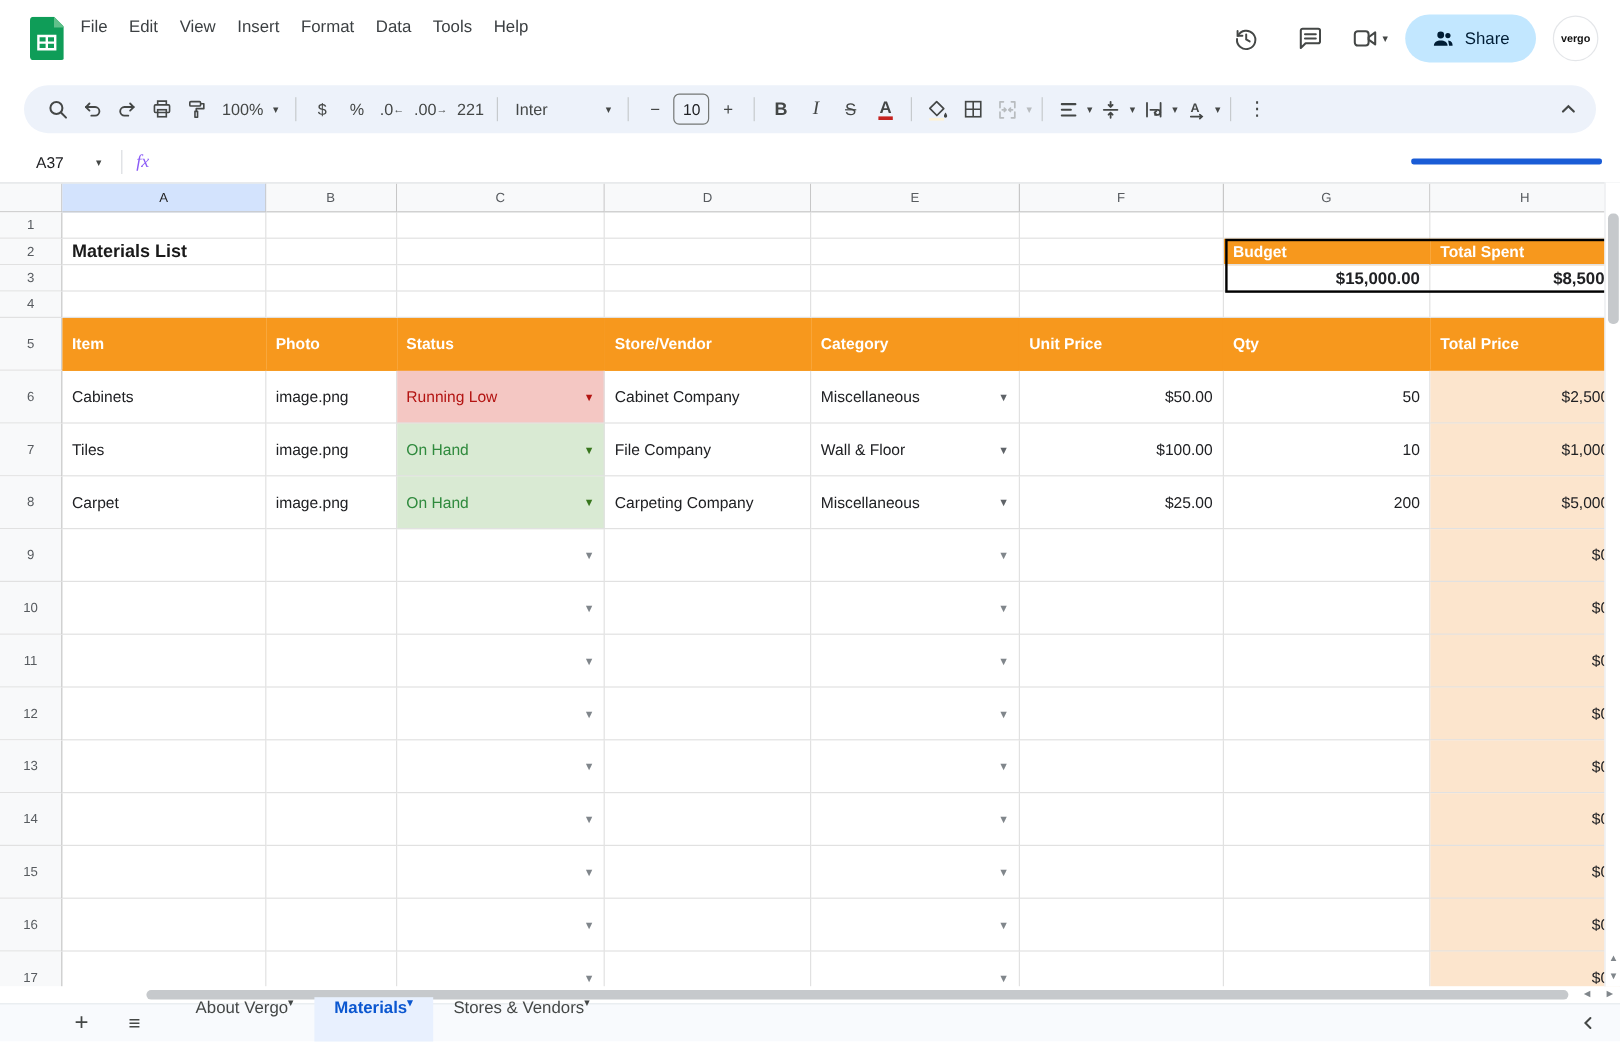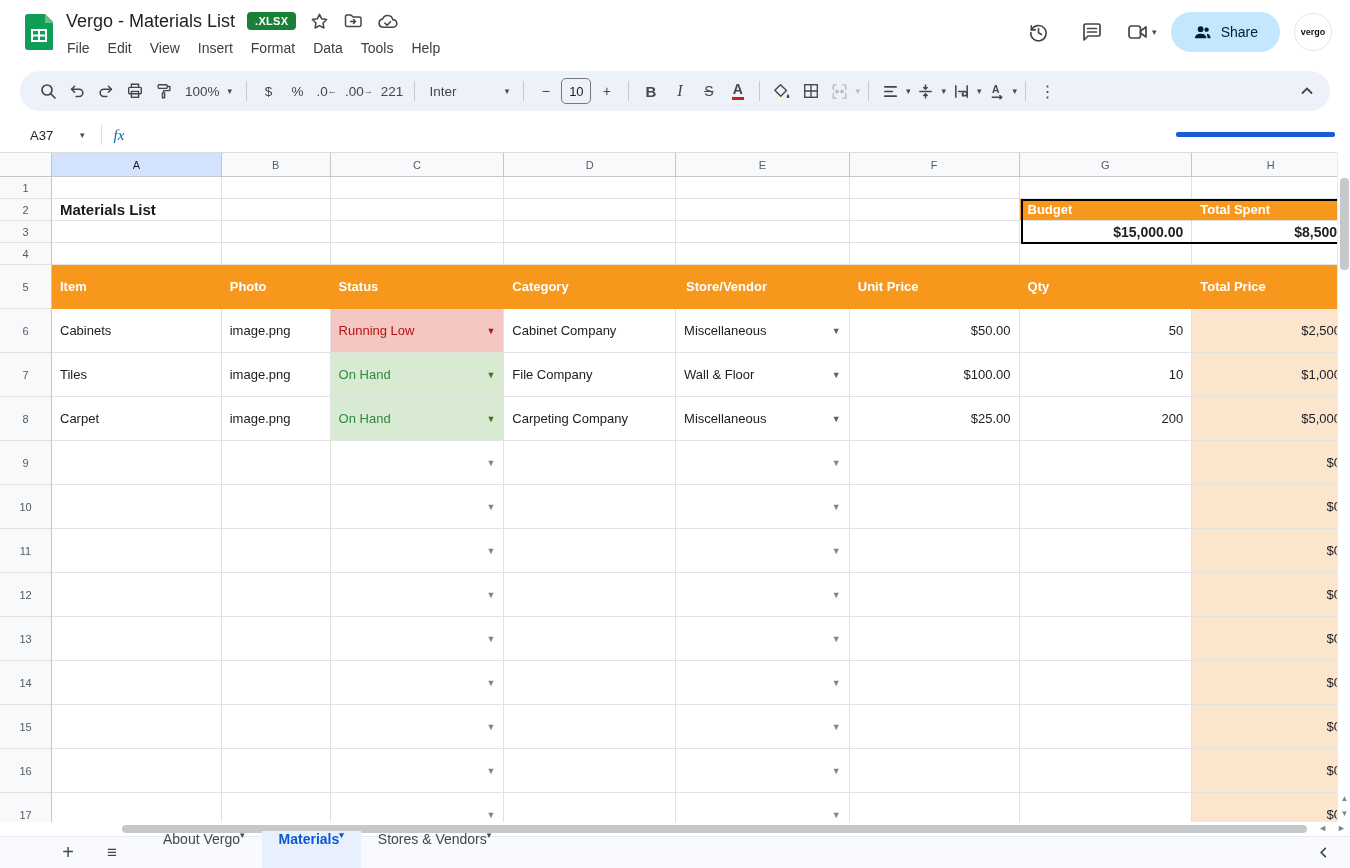--- a/index.html
+++ b/index.html
@@ -42,21 +42,21 @@
   .a-color { font-size:14px; font-weight:bold; border-bottom:3px solid #c5221f; line-height:1.1; padding:0 1px; }
   .disabled { color:#b8bcbf !important; }
   .tb-sp { flex:1; }
   .collapse { color:#444746; font-size:13px; }
 
   
   .fbar { position:absolute; left:0; top:118px; width:1350px; height:34px; background:#fff; display:flex; align-items:center; }
   .namebox { width:78px; padding-left:30px; font-size:13px; color:#202124; cursor:pointer; }
   .fb-caret { font-size:9px; color:#444746; margin-left:2px; cursor:pointer; }
   .fb-div { width:1px; height:20px; background:#dadce0; margin:0 12px 0 16px; }
-  .fx { font-family:"Liberation Serif", serif; font-style:italic; color:#0369a1; font-size:15px; }
+  .fx { font-family:"Liberation Serif", serif; font-style:italic; color:#8b5cf6; font-size:15px; }
   .progress { position:absolute; left:1176px; top:14px; width:159px; height:5px; background:#1a5cd6; border-radius:2px; }
 
   
   .grid { position:absolute; left:0; top:152px; width:1350px; height:670px; overflow:hidden; background:#fff; border-top:1px solid #d9dce0; }
   .g-row { display:flex; }
   .colhead { height:24px; background:#f8f9fa; border-right:1px solid #c7c7c7; border-bottom:1px solid #c7c7c7;
     display:flex; align-items:center; justify-content:center; font-size:11px; color:#575b5f; cursor:pointer; }
   .colhead.sel { background:#d3e3fd; color:#1f1f1f; }
   .rowhead { width:52px; background:#f8f9fa; border-right:1px solid #c7c7c7; border-bottom:1px solid #e1e1e1;
     display:flex; align-items:center; justify-content:center; font-size:11px; color:#575b5f; flex:none; cursor:pointer; }
@@ -97,41 +97,20 @@
   <header class="topbar">
     <div class="sheets-icon">
       <svg width="28" height="36" viewBox="0 0 28 36">
         <path d="M2 0h17l9 9v24a3 3 0 0 1-3 3H2a3 3 0 0 1-3-3V3a3 3 0 0 1 3-3z" fill="#0f9d58" transform="translate(1,0)"></path>
         <path d="M19 0l9 9h-9z" fill="#60c08a" transform="translate(1,0)"></path>
         <path d="M7 16h14v11H7z" fill="none" stroke="#fff" stroke-width="2"></path>
         <path d="M7 21.5h14M14 16v11" stroke="#fff" stroke-width="2"></path>
       </svg>
     </div>
     <div class="title-block">
-      <div class="title-row">
-        <span class="doc-title">Vergo - Materials List</span>
-        <span class="badge">.XLSX</span>
-        <span class="doc-icon">
-          <svg width="19" height="19" viewBox="0 0 20 20" fill="none" stroke="#444746" stroke-width="1.6" stroke-linejoin="round">
-            <path d="M10 2.5l2.3 4.7 5.2.75-3.77 3.67.89 5.18L10 14.35 5.35 16.8l.89-5.18L2.47 7.95l5.2-.75z"></path>
-          </svg>
-        </span>
-        <span class="doc-icon">
-          <svg width="20" height="20" viewBox="0 0 20 20" fill="none" stroke="#444746" stroke-width="1.5" stroke-linejoin="round">
-            <path d="M2.5 5.5A1.5 1.5 0 0 1 4 4h4l2 2h6.5A1.5 1.5 0 0 1 18 7.5V14a1.5 1.5 0 0 1-1.5 1.5H4A1.5 1.5 0 0 1 2.5 14z"></path>
-            <path d="M7.5 10.5h5m-2-2l2 2-2 2" stroke-linecap="round"></path>
-          </svg>
-        </span>
-        <span class="doc-icon">
-          <svg width="21" height="21" viewBox="0 0 20 20" fill="none" stroke="#444746" stroke-width="1.5" stroke-linejoin="round">
-            <path d="M6 15.5a4 4 0 0 1-.6-7.95A5 5 0 0 1 15 8.2a3.6 3.6 0 0 1 .4 7.3z"></path>
-            <path d="M7.6 11.6l2 2 3.3-3.4" stroke-linecap="round"></path>
-          </svg>
-        </span>
-      </div>
       <nav class="menus">
         <span>File</span>
         <span>Edit</span>
         <span>View</span>
         <span>Insert</span>
         <span>Format</span>
         <span>Data</span>
         <span>Tools</span>
         <span>Help</span>
       </nav>
@@ -377,25 +356,25 @@
         <div class="rowhead">5</div>
         <div class="cell" style="width: 170px; background: rgb(247, 152, 29); color: rgb(255, 255, 255); font-weight: bold; border-right-color: rgb(247, 152, 29); border-bottom-color: rgb(247, 152, 29);">
           <span>Item</span>
         </div>
         <div class="cell" style="width: 109px; background: rgb(247, 152, 29); color: rgb(255, 255, 255); font-weight: bold; border-right-color: rgb(247, 152, 29); border-bottom-color: rgb(247, 152, 29);">
           <span>Photo</span>
         </div>
         <div class="cell" style="width: 174px; background: rgb(247, 152, 29); color: rgb(255, 255, 255); font-weight: bold; border-right-color: rgb(247, 152, 29); border-bottom-color: rgb(247, 152, 29);">
           <span>Status</span>
         </div>
+        <div class="cell" style="width: 172px; background: rgb(247, 152, 29); color: rgb(255, 255, 255); font-weight: bold; border-right-color: rgb(247, 152, 29); border-bottom-color: rgb(247, 152, 29);">
+          <span>Store/Vendor</span>
+        </div>
         <div class="cell" style="width: 174px; background: rgb(247, 152, 29); color: rgb(255, 255, 255); font-weight: bold; border-right-color: rgb(247, 152, 29); border-bottom-color: rgb(247, 152, 29);">
           <span>Category</span>
-        </div>
-        <div class="cell" style="width: 172px; background: rgb(247, 152, 29); color: rgb(255, 255, 255); font-weight: bold; border-right-color: rgb(247, 152, 29); border-bottom-color: rgb(247, 152, 29);">
-          <span>Store/Vendor</span>
         </div>
         <div class="cell" style="width: 170px; background: rgb(247, 152, 29); color: rgb(255, 255, 255); font-weight: bold; border-right-color: rgb(247, 152, 29); border-bottom-color: rgb(247, 152, 29);">
           <span>Unit Price</span>
         </div>
         <div class="cell" style="width: 173px; background: rgb(247, 152, 29); color: rgb(255, 255, 255); font-weight: bold; border-right-color: rgb(247, 152, 29); border-bottom-color: rgb(247, 152, 29);">
           <span>Qty</span>
         </div>
         <div class="cell" style="width: 158px; background: rgb(247, 152, 29); color: rgb(255, 255, 255); font-weight: bold; border-right-color: rgb(247, 152, 29); border-bottom-color: rgb(247, 152, 29);">
           <span>Total Price</span>
         </div>

